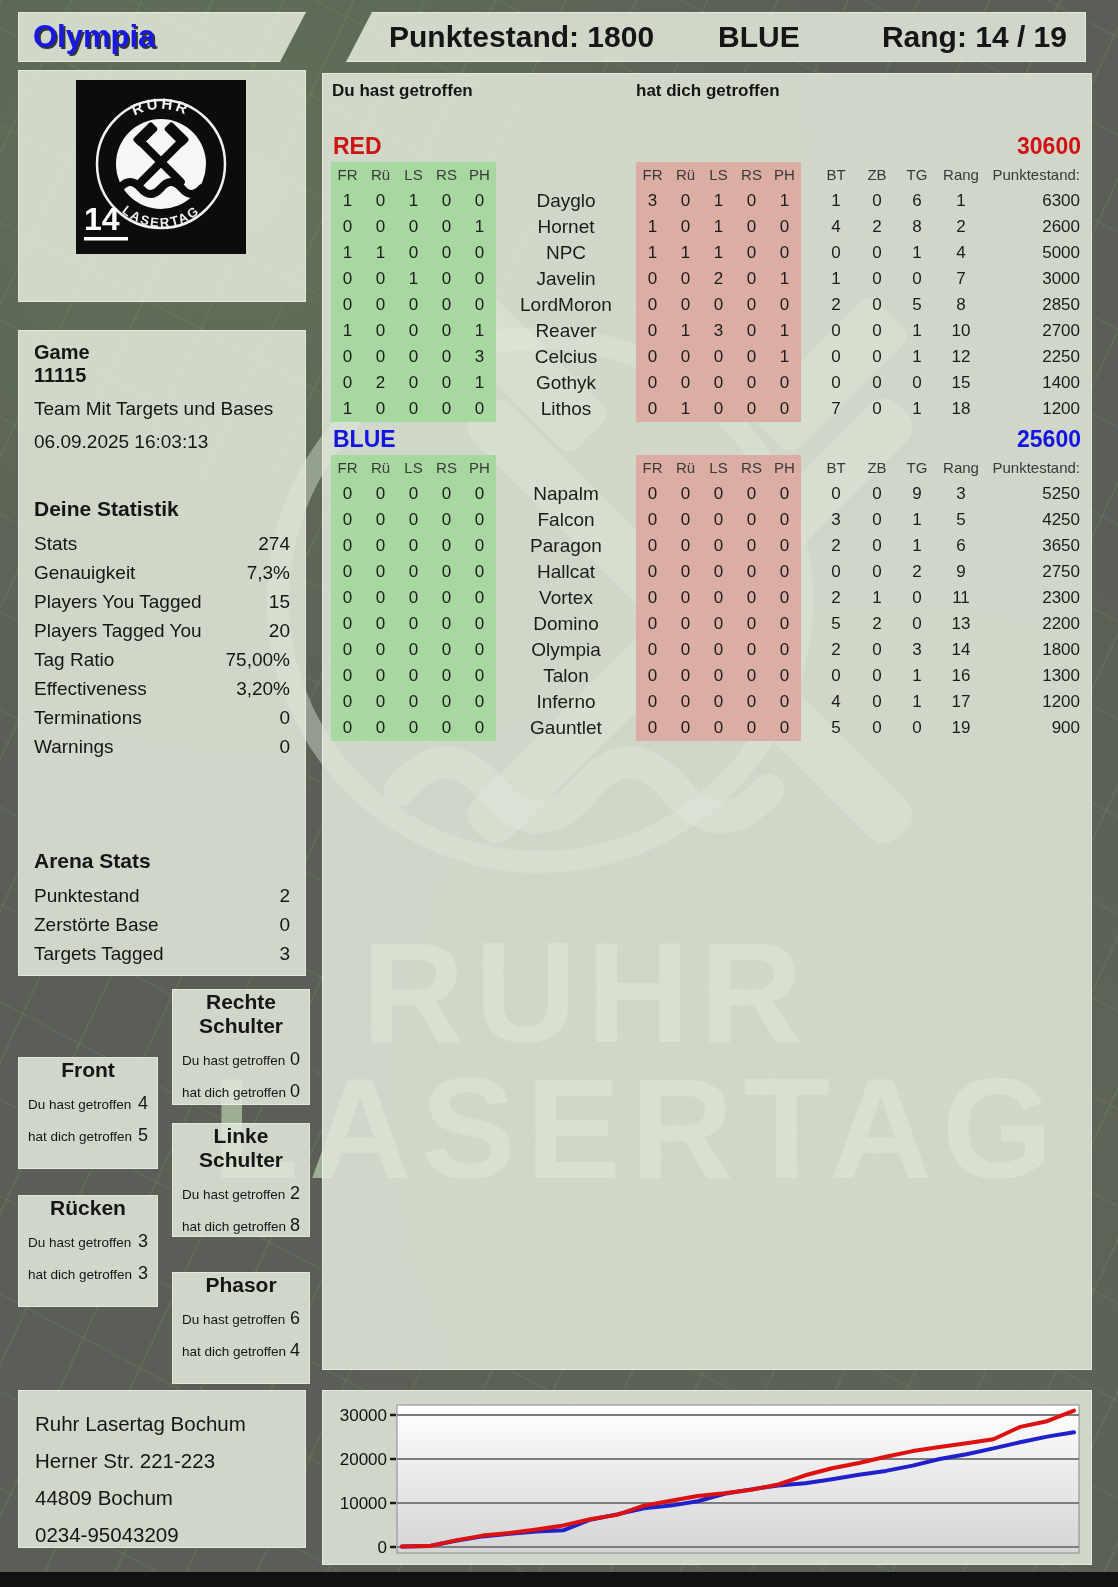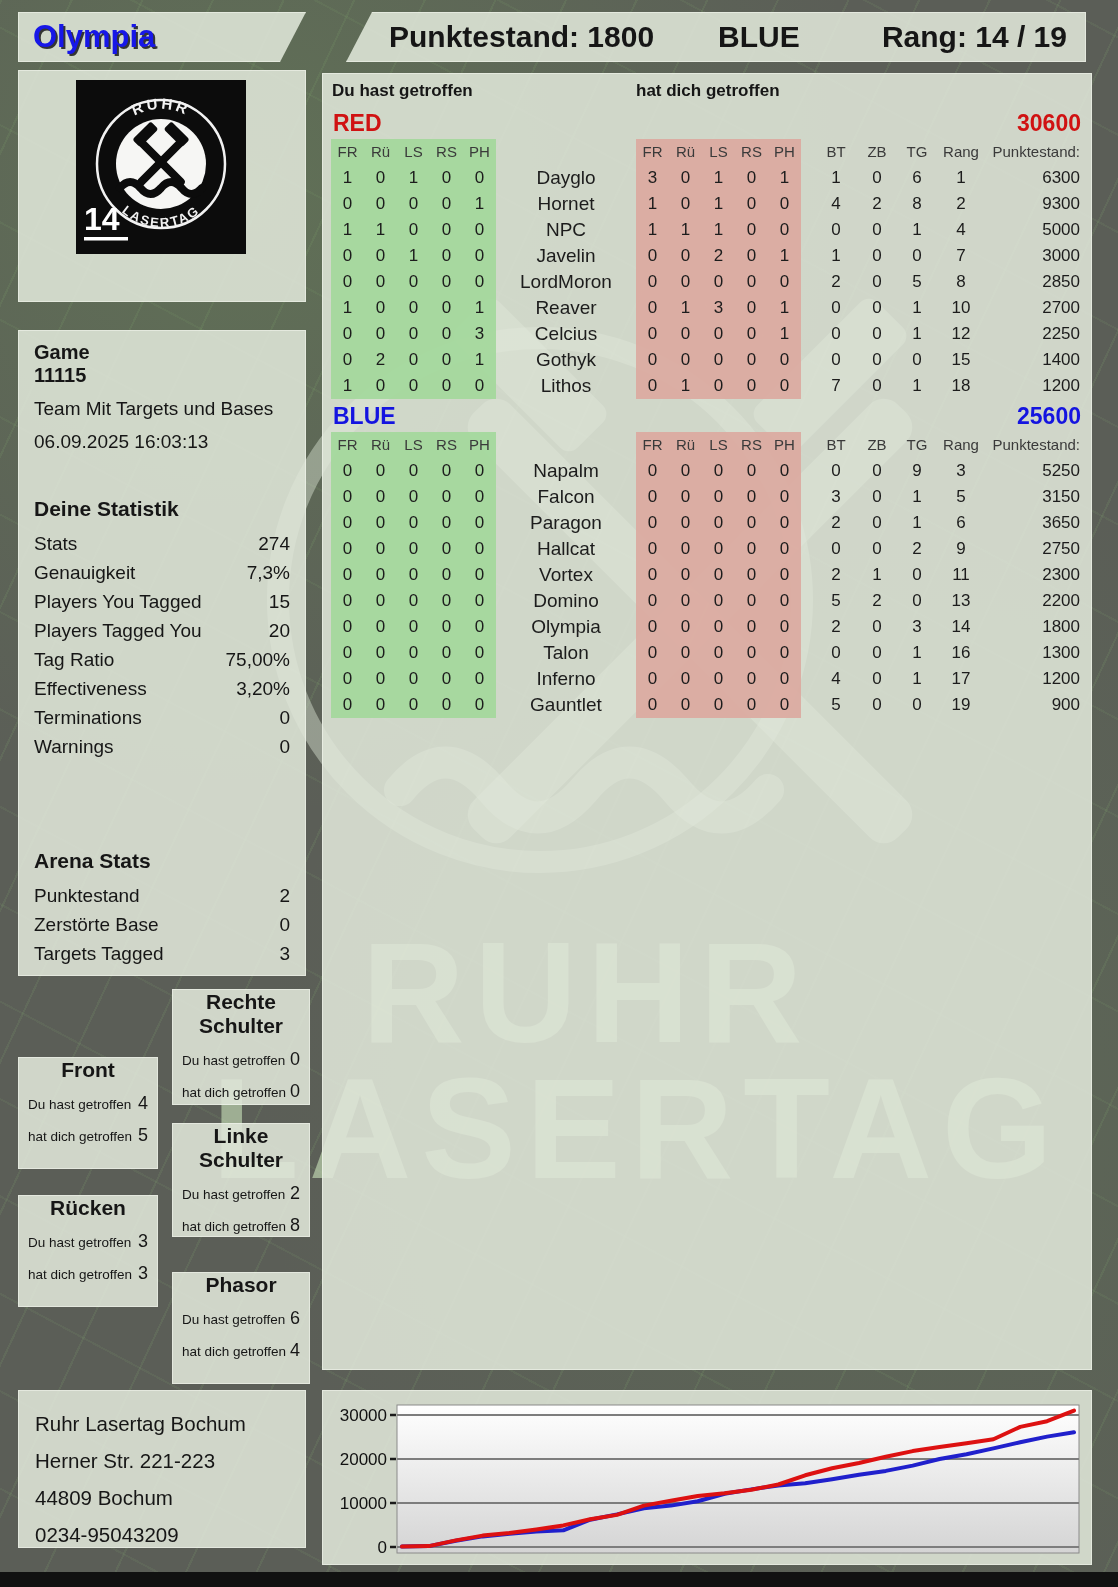--- a/index.html
+++ b/index.html
@@ -80,21 +80,21 @@
   .bp-lbl{font-size:13.5px;}
   .bp-val{font-size:18px;}
 
   
   #main-panel{left:322px;top:73px;width:770px;height:1297px;}
   #you-hit-label{position:absolute;left:9px;top:7px;font-weight:bold;font-size:17px;}
   #hit-you-label{position:absolute;left:313px;top:7px;font-weight:bold;font-size:17px;}
   .team-table{position:absolute;left:8px;right:8px;}
   #table-red{top:34px;}
   #table-blue{top:327px;}
-  .team-label-row{display:flex;justify-content:space-between;font-weight:bold;font-size:23px;height:31px;align-items:center;padding:0 2px;}
+  .team-label-row{display:flex;justify-content:space-between;font-weight:bold;font-size:23px;height:31px;align-items:center;padding:0 2px;margin-top:23px;}
   .score-grid{display:grid;grid-template-columns:repeat(5,33px) 140px repeat(5,33px) 14px 42px 40px 40px 48px 1fr;}
   .score-grid>div{height:26px;line-height:26px;text-align:center;font-size:17px;color:#1c1c1c;overflow:hidden;}
   .score-grid .hcell{font-size:15px;color:#3a3a3a;}
   .score-grid .g{background:rgba(163,216,155,0.92);}
   .score-grid .r{background:rgba(219,168,158,0.90);}
   .score-grid .name{font-size:19px;}
   .score-grid .right{text-align:right;padding-right:3px;}
 
   
   #contact-panel{left:18px;top:1390px;width:288px;height:158px;padding:8px 16px;}
@@ -328,21 +328,21 @@
         <div class="dcell r">1</div>
         <div class="dcell r">0</div>
         <div class="dcell r">1</div>
         <div class="dcell r">0</div>
         <div class="dcell r">0</div>
         <div class="dcell"></div>
         <div class="dcell">4</div>
         <div class="dcell">2</div>
         <div class="dcell">8</div>
         <div class="dcell">2</div>
-        <div class="dcell right">9300</div>
+        <div class="dcell right">2600</div>
         <div class="dcell g">1</div>
         <div class="dcell g">1</div>
         <div class="dcell g">0</div>
         <div class="dcell g">0</div>
         <div class="dcell g">0</div>
         <div class="dcell name">NPC</div>
         <div class="dcell r">1</div>
         <div class="dcell r">1</div>
         <div class="dcell r">1</div>
         <div class="dcell r">0</div>
@@ -506,21 +506,21 @@
         <div class="dcell r">0</div>
         <div class="dcell r">0</div>
         <div class="dcell r">0</div>
         <div class="dcell r">0</div>
         <div class="dcell r">0</div>
         <div class="dcell"></div>
         <div class="dcell">3</div>
         <div class="dcell">0</div>
         <div class="dcell">1</div>
         <div class="dcell">5</div>
-        <div class="dcell right">3150</div>
+        <div class="dcell right">4250</div>
         <div class="dcell g">0</div>
         <div class="dcell g">0</div>
         <div class="dcell g">0</div>
         <div class="dcell g">0</div>
         <div class="dcell g">0</div>
         <div class="dcell name">Paragon</div>
         <div class="dcell r">0</div>
         <div class="dcell r">0</div>
         <div class="dcell r">0</div>
         <div class="dcell r">0</div>

